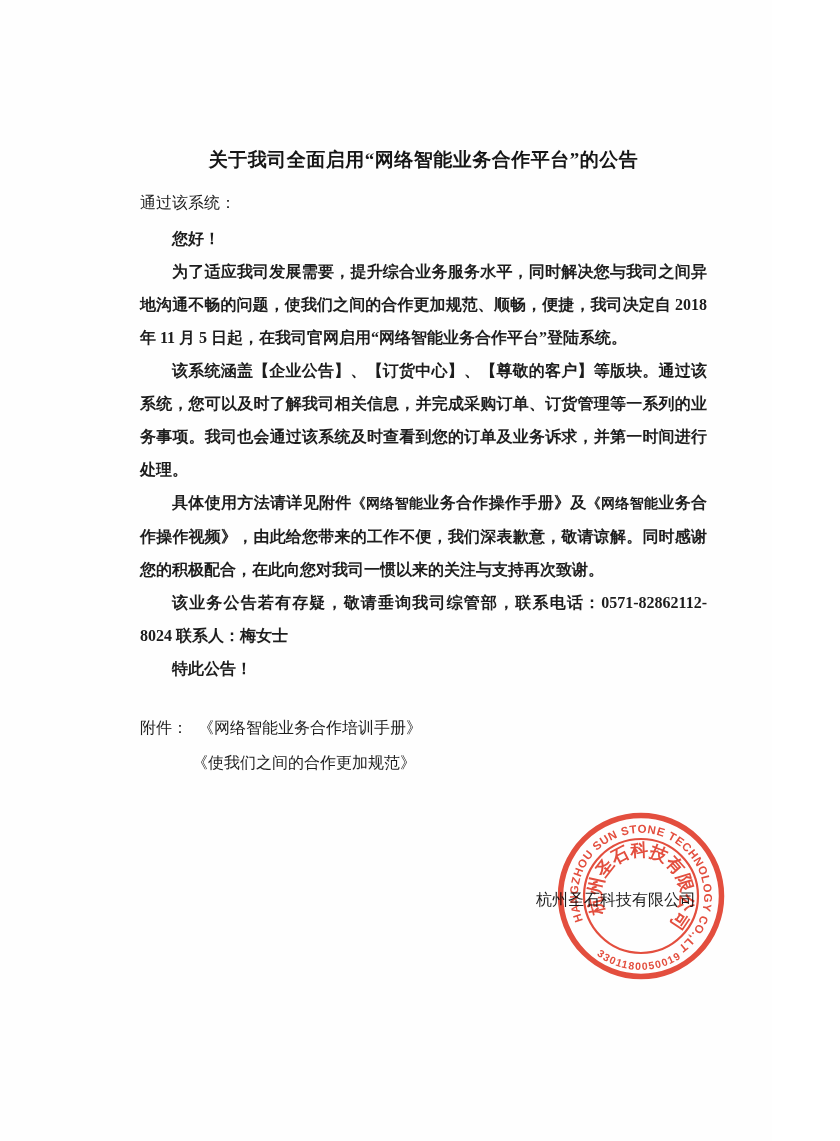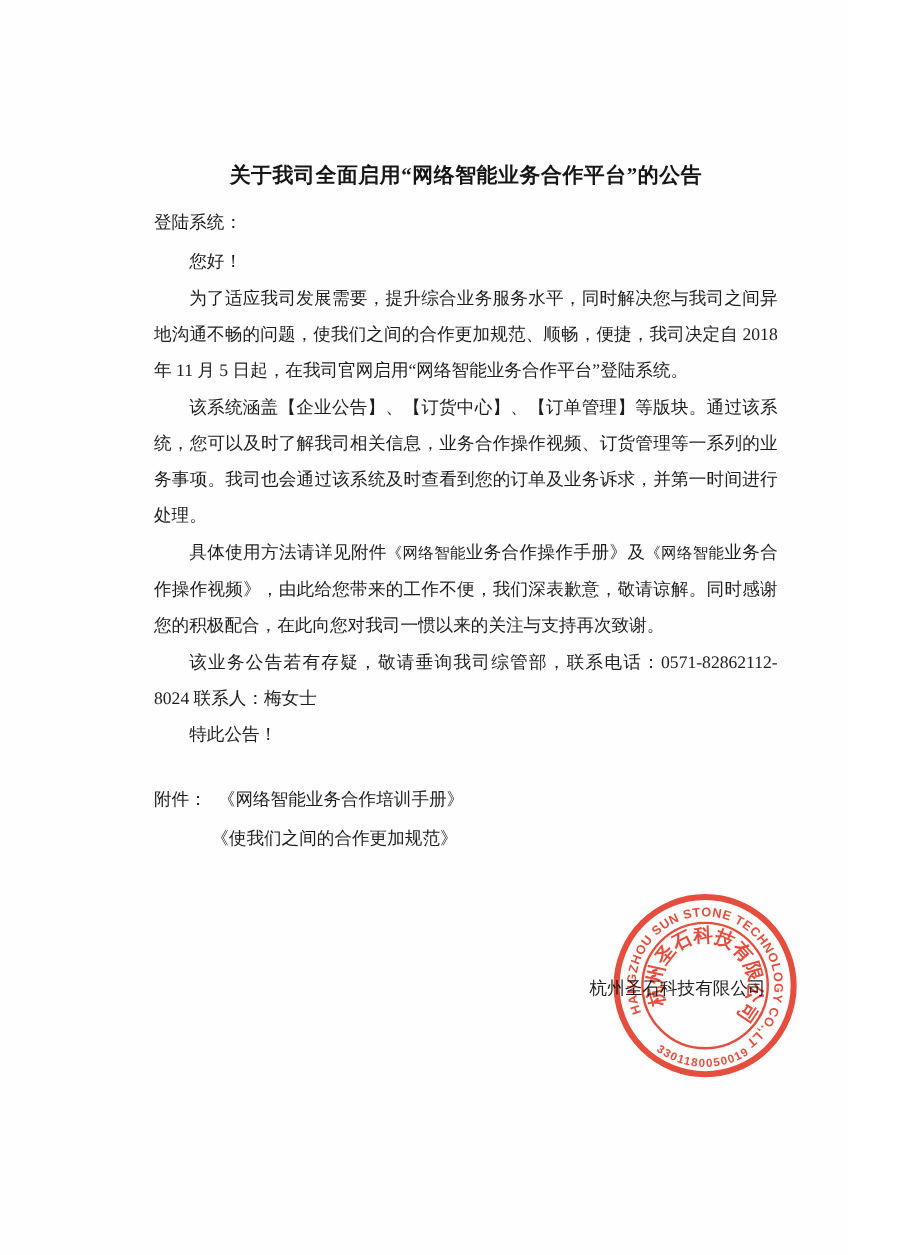--- a/index.html
+++ b/index.html
@@ -22,21 +22,21 @@
   .content p{margin:0;}
   .doc-title{
     font-size:19px;
     font-weight:bold;
     text-align:center;
     letter-spacing:0.5px;
     line-height:28px;
     margin:0 0 12px 0;
     color:#161616;
   }
-  .indent{text-indent:32px;}
+  .indent{text-indent:32px;font-weight:bold;}
   .greeting{margin-top:3px !important;}
   .big{font-size:14px;}
   .attachments{margin-top:26px;}
   .att-label{margin-right:10px;font-family:Liberation Serif, serif;}
   .att-line2{margin-left:52px !important;margin-top:2px !important;}
   .signature{
     position:absolute;
     left:0;top:884px;
     width:696px;
     text-align:right;
@@ -58,26 +58,26 @@
   .seal .cn{font-family:"Liberation Serif","DejaVu Serif",serif;}
 </style>
 </head>
 <body>
 
 <div class="page">
 
   <div class="content">
     <h1 class="doc-title">关于我司全面启用“网络智能业务合作平台”的公告</h1>
 
-    <p>登陆系统：</p>
+    <p>通过该系统：</p>
     <p class="indent greeting">您好！</p>
 
     <p class="indent">为了适应我司发展需要，提升综合业务服务水平，同时解决您与我司之间异地沟通不畅的问题，使我们之间的合作更加规范、顺畅，便捷，我司决定自 2018 年 11 月 5 日起，在我司官网启用“网络智能业务合作平台”登陆系统。</p>
 
-    <p class="indent">该系统涵盖【企业公告】、【订货中心】、【订单管理】等版块。通过该系统，您可以及时了解我司相关信息，业务合作操作视频、订货管理等一系列的业务事项。我司也会通过该系统及时查看到您的订单及业务诉求，并第一时间进行处理。</p>
+    <p class="indent">该系统涵盖【企业公告】、【订货中心】、【尊敬的客户】等版块。通过该系统，您可以及时了解我司相关信息，并完成采购订单、订货管理等一系列的业务事项。我司也会通过该系统及时查看到您的订单及业务诉求，并第一时间进行处理。</p>
 
     <p class="indent"><span>具体使用方法请详见附件</span><span class="big">《网络智能</span><span>业务合作操作手册》及</span><span class="big">《网络智能</span><span>业务合作操作视频》，由此给您带来的工作不便，我们深表歉意，敬请谅解。同时感谢您的积极配合，在此向您对我司一惯以来的关注与支持再次致谢。</span></p>
 
     <p class="indent">该业务公告若有存疑，敬请垂询我司综管部，联系电话：0571-82862112-8024 联系人：梅女士</p>
 
     <p class="indent">特此公告！</p>
 
     <div class="attachments">
       <p><span class="att-label">附件：</span><span>《网络智能业务合作培训手册》</span></p>
       <p class="att-line2">《使我们之间的合作更加规范》</p>

